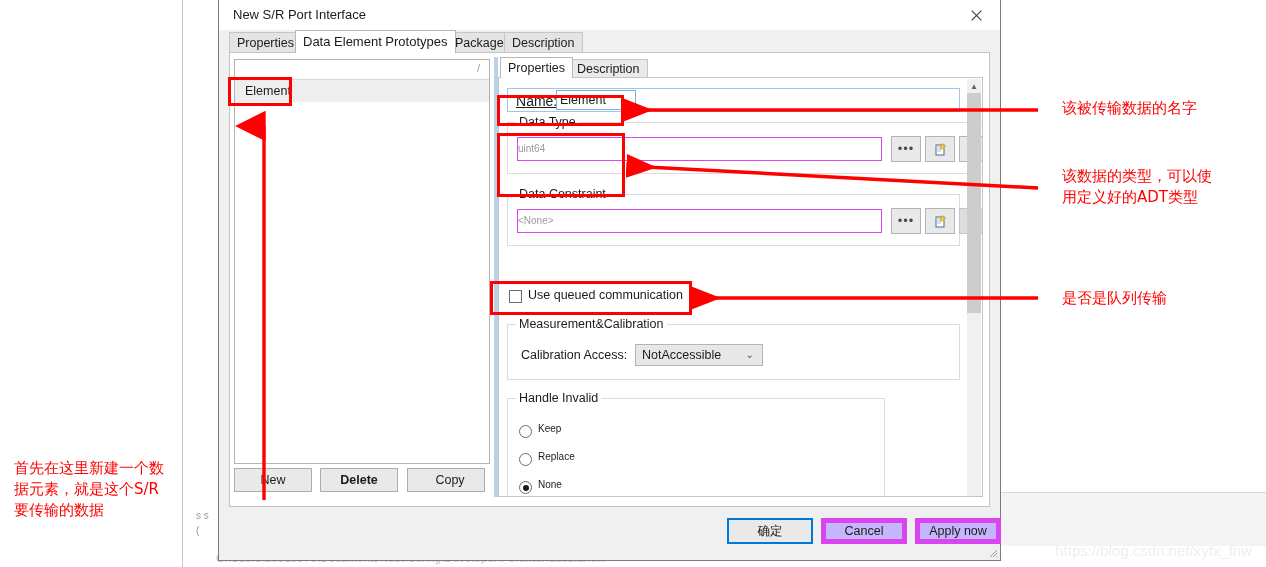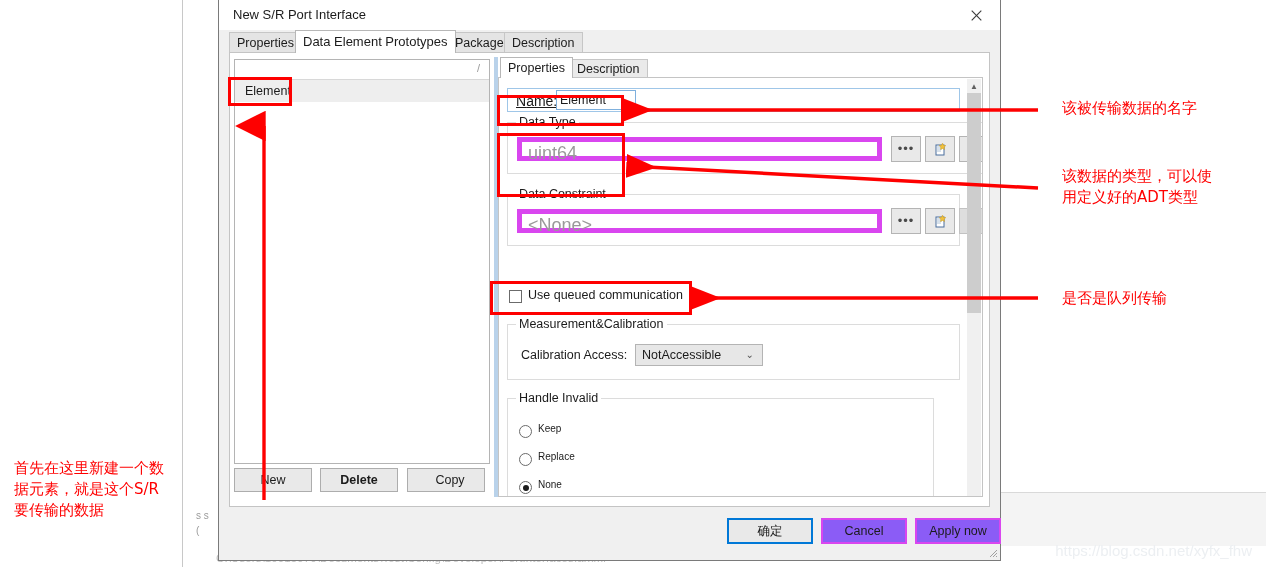--- a/index.html
+++ b/index.html
@@ -142,22 +142,22 @@
     font-family:"Liberation Sans",sans-serif;
   }
 
   
   .grp{position:absolute;border:1px solid #dcdcdc;box-sizing:border-box;background:#fff;}
   .grp-title{
     position:absolute;top:-8px;left:8px;background:#ffffff;padding:0 3px;
     font-size:12.5px;color:#1b1b1b;
   }
   .fld{
-    position:absolute;height:24px;border:5px solid #d946ef;box-sizing:border-box;
-    background:#ffffff;font-size:18px;color:#9a9a9a;line-height:22px;padding-left:6px;
+    position:absolute;height:24px;border:1px solid #d946ef;box-sizing:border-box;
+    background:#ffffff;font-size:10px;color:#9a9a9a;line-height:22px;
   }
   .minibtn{
     position:absolute;top:0;width:30px;height:26px;background:#e9e9e9;
     border:1px solid #b4b4b4;box-sizing:border-box;cursor:pointer;
     display:flex;align-items:center;justify-content:center;
   }
   .minibtn.disabled{background:#dedede;border-color:#c2c2c2;}
   .dots{font-size:13px;color:#4a4a4a;letter-spacing:1px;line-height:8px;}
 
   
@@ -193,22 +193,22 @@
   #prop-scroll{
     position:absolute;right:1px;top:1px;width:14px;height:418px;background:#f0f0f0;
   }
   #prop-scroll .arrow{width:14px;height:14px;display:flex;align-items:center;justify-content:center;
     font-size:8px;color:#606060;}
   #prop-thumb{position:absolute;left:0;top:14px;width:14px;height:220px;background:#cdcdcd;}
 
   
   #dlg-footer{position:absolute;left:0;top:512px;width:781px;height:48px;background:#f0f0f0;}
   .fbtn{
-    position:absolute;top:6px;height:26px;width:86px;background:#8b5cf6;
-    border:2px solid #d946ef;box-sizing:border-box;font-size:12.5px;color:#1b1b1b;
+    position:absolute;top:6px;height:26px;width:86px;background:#c4b5fd;
+    border:5px solid #d946ef;box-sizing:border-box;font-size:12.5px;color:#1b1b1b;
     display:flex;align-items:center;justify-content:center;cursor:pointer;
     font-family:"Liberation Sans","DejaVu Sans",sans-serif;
   }
   .fbtn.primary{border:2px solid #0078d7;background:#e9e9e9;}
   #resize-grip{position:absolute;right:2px;bottom:2px;width:12px;height:12px;}
 
   
   #annot{position:absolute;left:0;top:0;width:1266px;height:567px;pointer-events:none;}
   .rbox-ann{position:absolute;border:3px solid #fe0000;box-sizing:border-box;}
   .ann-text{
@@ -369,21 +369,21 @@
 
         <div class="grp" style="left:8px;top:246px;width:453px;height:56px;">
           <span class="grp-title">Measurement&amp;Calibration</span>
         </div>
         <div id="cal-label">Calibration Access:</div>
         <div id="cal-combo">
           <span>NotAccessible</span>
           <span id="cal-caret">⌄</span>
         </div>
 
-        <div class="grp" style="left:8px;top:320px;width:427px;height:106px;">
+        <div class="grp" style="left:8px;top:320px;width:378px;height:106px;">
           <span class="grp-title">Handle Invalid</span>
         </div>
         <div class="radio-row" style="top:345px;">
           <span class="rbox"></span>
           <span class="rlabel">Keep</span>
         </div>
         <div class="radio-row" style="top:373px;">
           <span class="rbox"></span>
           <span class="rlabel">Replace</span>
         </div>

